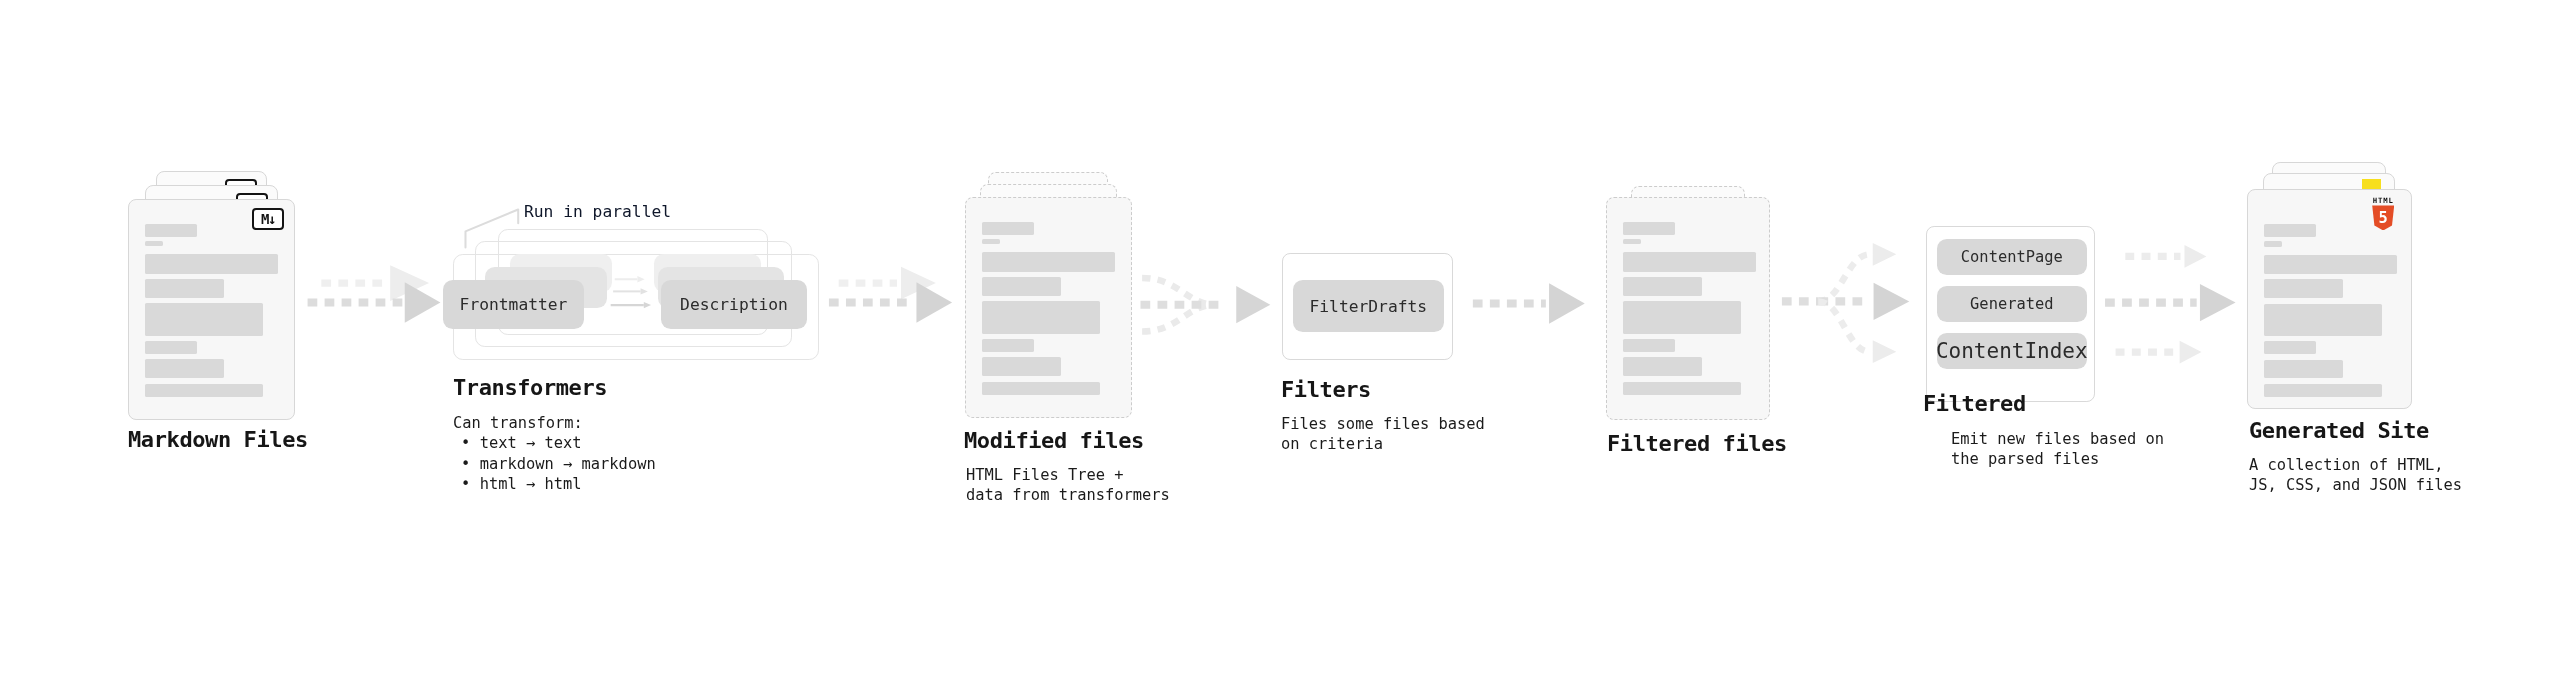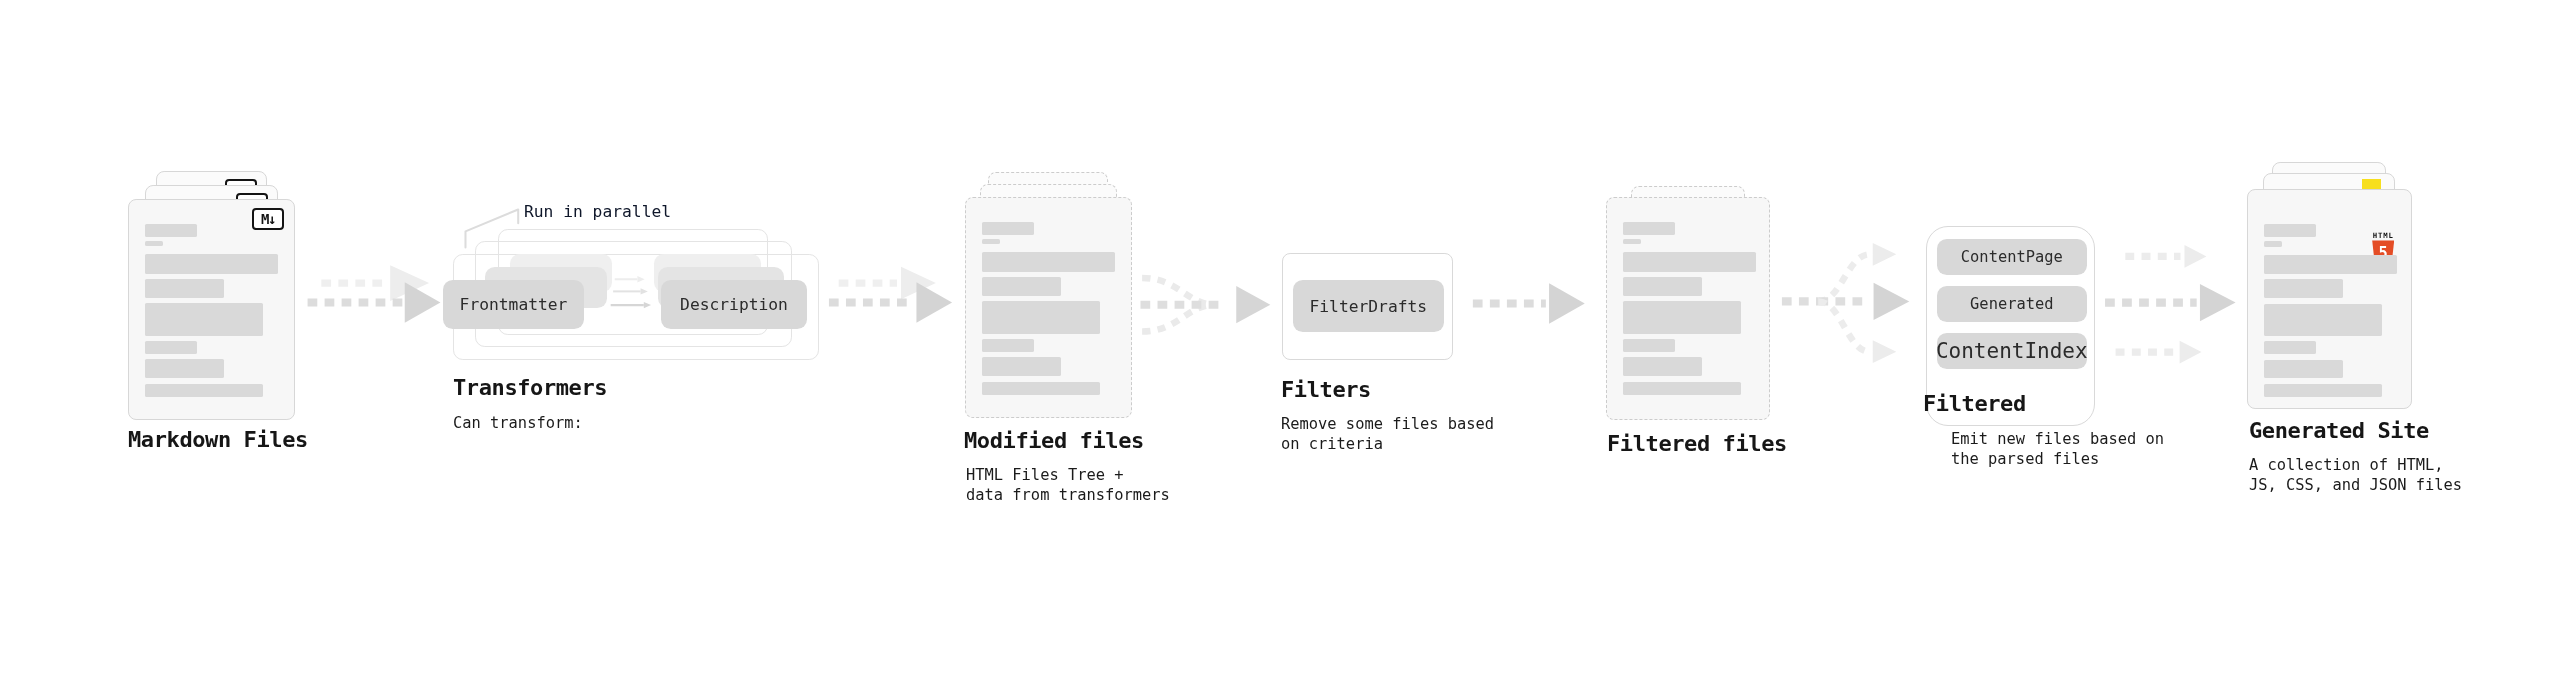--- a/index.html
+++ b/index.html
@@ -38,21 +38,21 @@
   }
   .md-badge.small { top: 6.5px; right: 9px; }
 
   .css-badge { position: absolute; top: 3.3px; right: 11.4px; width: 21px; text-align: center; }
   .css-badge .css-text { font-size: 6.5px; font-weight: bold; color: #111; line-height: 6.5px; margin-top: 12px; }
   .css-badge .css-bar { margin-top: 0.8px; height: 3.3px; background: #2965f1; border-radius: 0.8px; }
 
   .js-badge { position: absolute; top: 4.9px; right: 13px; width: 18.7px; height: 10.6px; background: #f7df1e; }
 
   .html5-badge { position: absolute; top: 6.5px; right: 9.8px; width: 36px; text-align: center; }
-  .html5-badge .html5-text { font-size: 7.3px; font-weight: bold; letter-spacing: 0.8px; color: #111; line-height: 8.1px; margin-top: 35px; }
+  .html5-badge .html5-text { font-size: 7.3px; font-weight: bold; letter-spacing: 0.8px; color: #111; line-height: 8.1px; }
   .html5-badge .html5-shield {
     width: 22px; height: 25px; margin: 0.8px auto 0; background: #e44d26;
     clip-path: polygon(0 0, 100% 0, 90% 80%, 50% 100%, 10% 80%);
     display: flex; align-items: center; justify-content: center;
     color: #ffffff; font-size: 15.4px; font-weight: bold;
   }
 
   
   .t-box { position: absolute; border: 1.6px solid #e4e4e4; border-radius: 9.8px; background: transparent; }
   .pill {
@@ -127,20 +127,25 @@
   <polygon points="36,5 45,9 36,13" fill="#ededed"></polygon>
   <line x1="6" y1="24" x2="40" y2="24" stroke="#e2e2e2" stroke-width="2.5"></line>
   <polygon points="40,20 49,24 40,28" fill="#e2e2e2"></polygon>
   <line x1="3" y1="41" x2="44" y2="41" stroke="#d6d6d6" stroke-width="2.5"></line>
   <polygon points="44,37 53,41 44,45" fill="#d6d6d6"></polygon>
 </svg>
 
 <div class="stage-title" style="left:453px; top:375px;">Transformers</div>
 <div class="stage-sub" style="left:453px; top:413px;">
   <div>Can transform:</div>
+  <div class="bullets">
+    <div>• text → text</div>
+    <div>• markdown → markdown</div>
+    <div>• html → html</div>
+  </div>
 </div>
 
 <svg class="arrow" style="left:822px; top:262px;" width="137" height="81" viewBox="0 0 168 100">
   <line x1="20" y1="26" x2="92" y2="26" stroke="#efefef" stroke-width="9" stroke-dasharray="12 9"></line>
   <polygon points="97,6 140,26 97,46" fill="#ededed"></polygon>
   <line x1="8" y1="50" x2="112" y2="50" stroke="#dcdcdc" stroke-width="10" stroke-dasharray="12 9"></line>
   <polygon points="116,25 160,50 116,75" fill="#d4d4d4"></polygon>
 </svg>
 
 <div class="file-card back dashed" style="left:988px; top:172px; width:120px; height:221px;"></div>
@@ -168,21 +173,21 @@
   <path d="M10,78 C55,78 65,45 100,45" fill="none" stroke="#eaeaea" stroke-width="8" stroke-dasharray="10 9"></path>
   <line x1="8" y1="45" x2="112" y2="45" stroke="#dedede" stroke-width="10" stroke-dasharray="12 9"></line>
   <polygon points="126,22 168,45 126,68" fill="#d6d6d6"></polygon>
 </svg>
 
 <div class="group-box" style="left:1282px; top:253px; width:171px; height:107px;">
   <div class="pill" style="left:9.8px; top:26px; width:151px; height:52px;">FilterDrafts</div>
 </div>
 <div class="stage-title" style="left:1281px; top:377px;">Filters</div>
 <div class="stage-sub" style="left:1281px; top:414px;">
-  <div>Remove some files based</div>
+  <div>Files some files based</div>
   <div>on criteria</div>
 </div>
 
 <svg class="arrow" style="left:1463px; top:267px;" width="130" height="73" viewBox="0 0 160 90">
   <line x1="12" y1="45" x2="102" y2="45" stroke="#dcdcdc" stroke-width="10" stroke-dasharray="12 9"></line>
   <polygon points="106,20 150,45 106,70" fill="#d4d4d4"></polygon>
 </svg>
 
 <div class="file-card back dashed" style="left:1631px; top:186px; width:114px; height:221px;"></div>
 <div class="file-card dashed" style="left:1606px; top:197px; width:164px; height:223px;">
@@ -202,21 +207,21 @@
 <svg class="arrow" style="left:1776px; top:230px;" width="140" height="142" viewBox="0 0 172 175">
   <line x1="7" y1="88" x2="52" y2="88" stroke="#dedede" stroke-width="10" stroke-dasharray="12 9"></line>
   <path d="M52,88 C80,88 88,30 115,30" fill="none" stroke="#ececec" stroke-width="8" stroke-dasharray="10 9"></path>
   <polygon points="119,16 148,30 119,44" fill="#ececec"></polygon>
   <line x1="52" y1="88" x2="115" y2="88" stroke="#dedede" stroke-width="10" stroke-dasharray="12 9"></line>
   <polygon points="120,65 164,88 120,111" fill="#d4d4d4"></polygon>
   <path d="M52,88 C80,88 88,150 115,150" fill="none" stroke="#ececec" stroke-width="8" stroke-dasharray="10 9"></path>
   <polygon points="119,136 148,150 119,164" fill="#ececec"></polygon>
 </svg>
 
-<div class="group-box" style="left:1926px; top:226px; width:169px; height:200px;border-radius:22px;">
+<div class="group-box" style="left:1926px; top:226px; width:169px; height:176px;">
   <div class="pill" style="left:9.8px; top:12.2px; width:150px; height:36px; font-size:15.4px;">ContentPage</div>
   <div class="pill" style="left:9.8px; top:59px; width:150px; height:36px; font-size:15.4px;">Generated</div>
   <div class="pill" style="left:9.8px; top:106px; width:150px; height:36px; font-size:21px;">ContentIndex</div>
 </div>
 <div class="stage-title" style="left:1923px; top:391px;">Filtered</div>
 <div class="stage-sub" style="left:1923px; top:429px;margin-left:28px;">
   <div>Emit new files based on</div>
   <div>the parsed files</div>
 </div>
 

